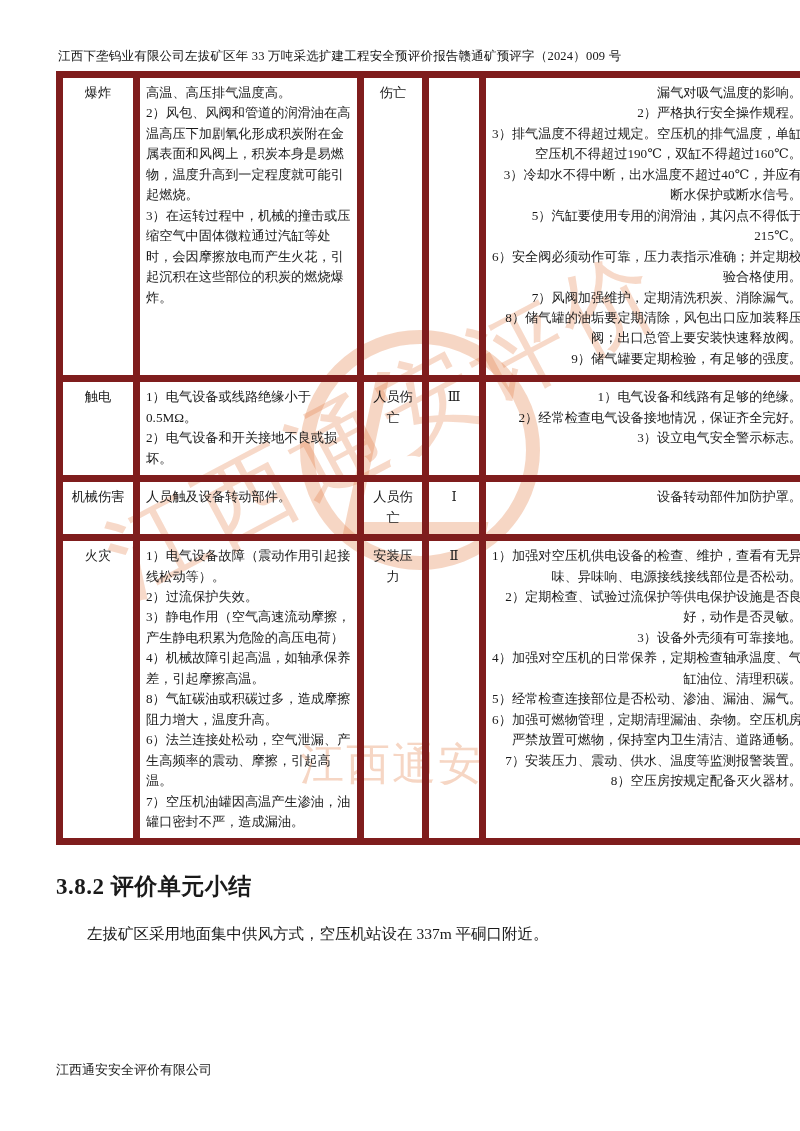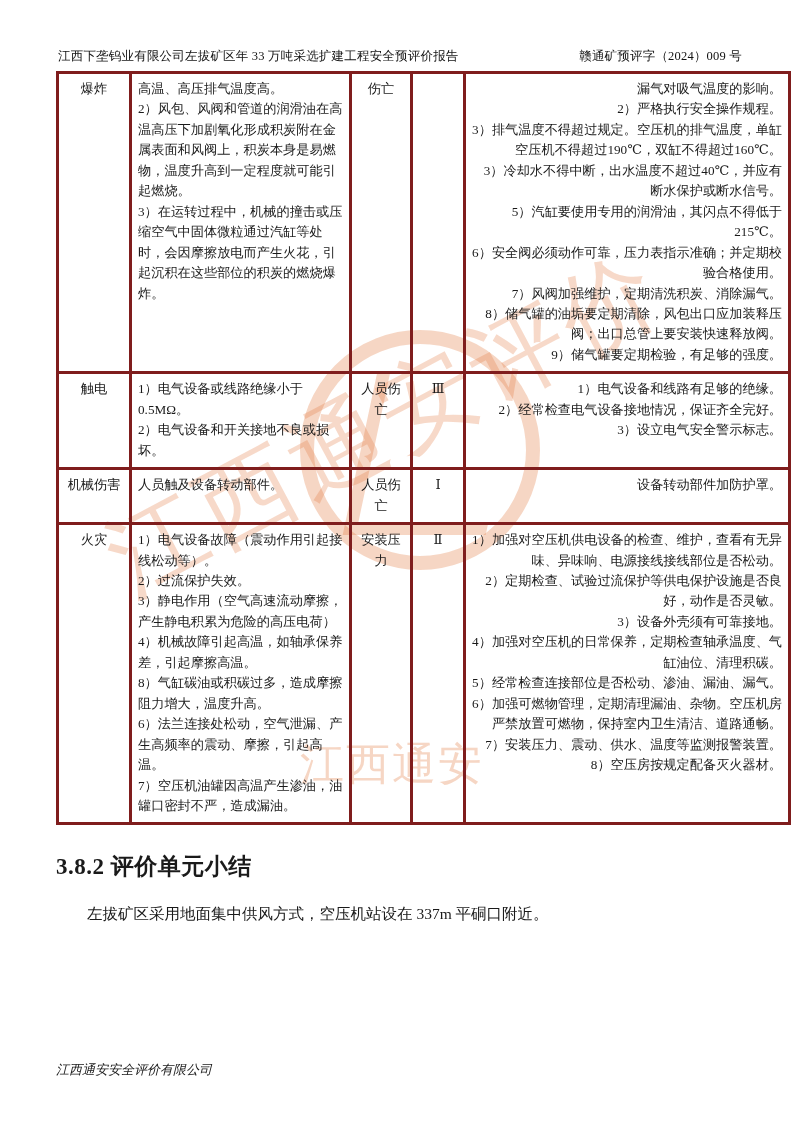--- a/index.html
+++ b/index.html
@@ -19,21 +19,21 @@
     position: relative;
     width: 800px;
     height: 1131px;
     box-sizing: border-box;
     padding: 48px 56px 40px 56px;
   }
 
   
   .page-header {
     display: flex;
-    justify-content: space-between;
+    justify-content: flex-start;
     align-items: baseline;
     font-size: 12.5px;
     letter-spacing: 0.2px;
     color: #111;
     padding: 0 2px 6px 2px;
   }
   .page-header .h-left { white-space: nowrap; }
   .page-header .h-right { white-space: nowrap; }
 
   
@@ -88,21 +88,21 @@
 
   
   table.risk-table {
     border-collapse: collapse;
     width: 688px;
     table-layout: fixed;
     position: relative;
     z-index: 10;
   }
   table.risk-table td {
-    border: 3px solid #7f1d1d;
+    border: 7px solid #7f1d1d;
     vertical-align: top;
     padding: 5px 6px 6px 6px;
     font-size: 13.2px;
     line-height: 1.55;
   }
   td.col-name {
     width: 58px;
     text-align: center;
     vertical-align: middle;
   }
@@ -145,21 +145,20 @@
   
   .page-footer {
     position: absolute;
     left: 56px;
     right: 56px;
     bottom: 52px;
     display: flex;
     align-items: center;
     font-size: 13px;
     z-index: 10;
-    font-style: italic;
   }
   .page-footer .f-left { flex: 0 0 auto; }
   .page-footer .f-center {
     position: absolute;
     left: 0; right: 0;
     text-align: center;
     font-size: 13px;
   }
 </style>
 </head>

